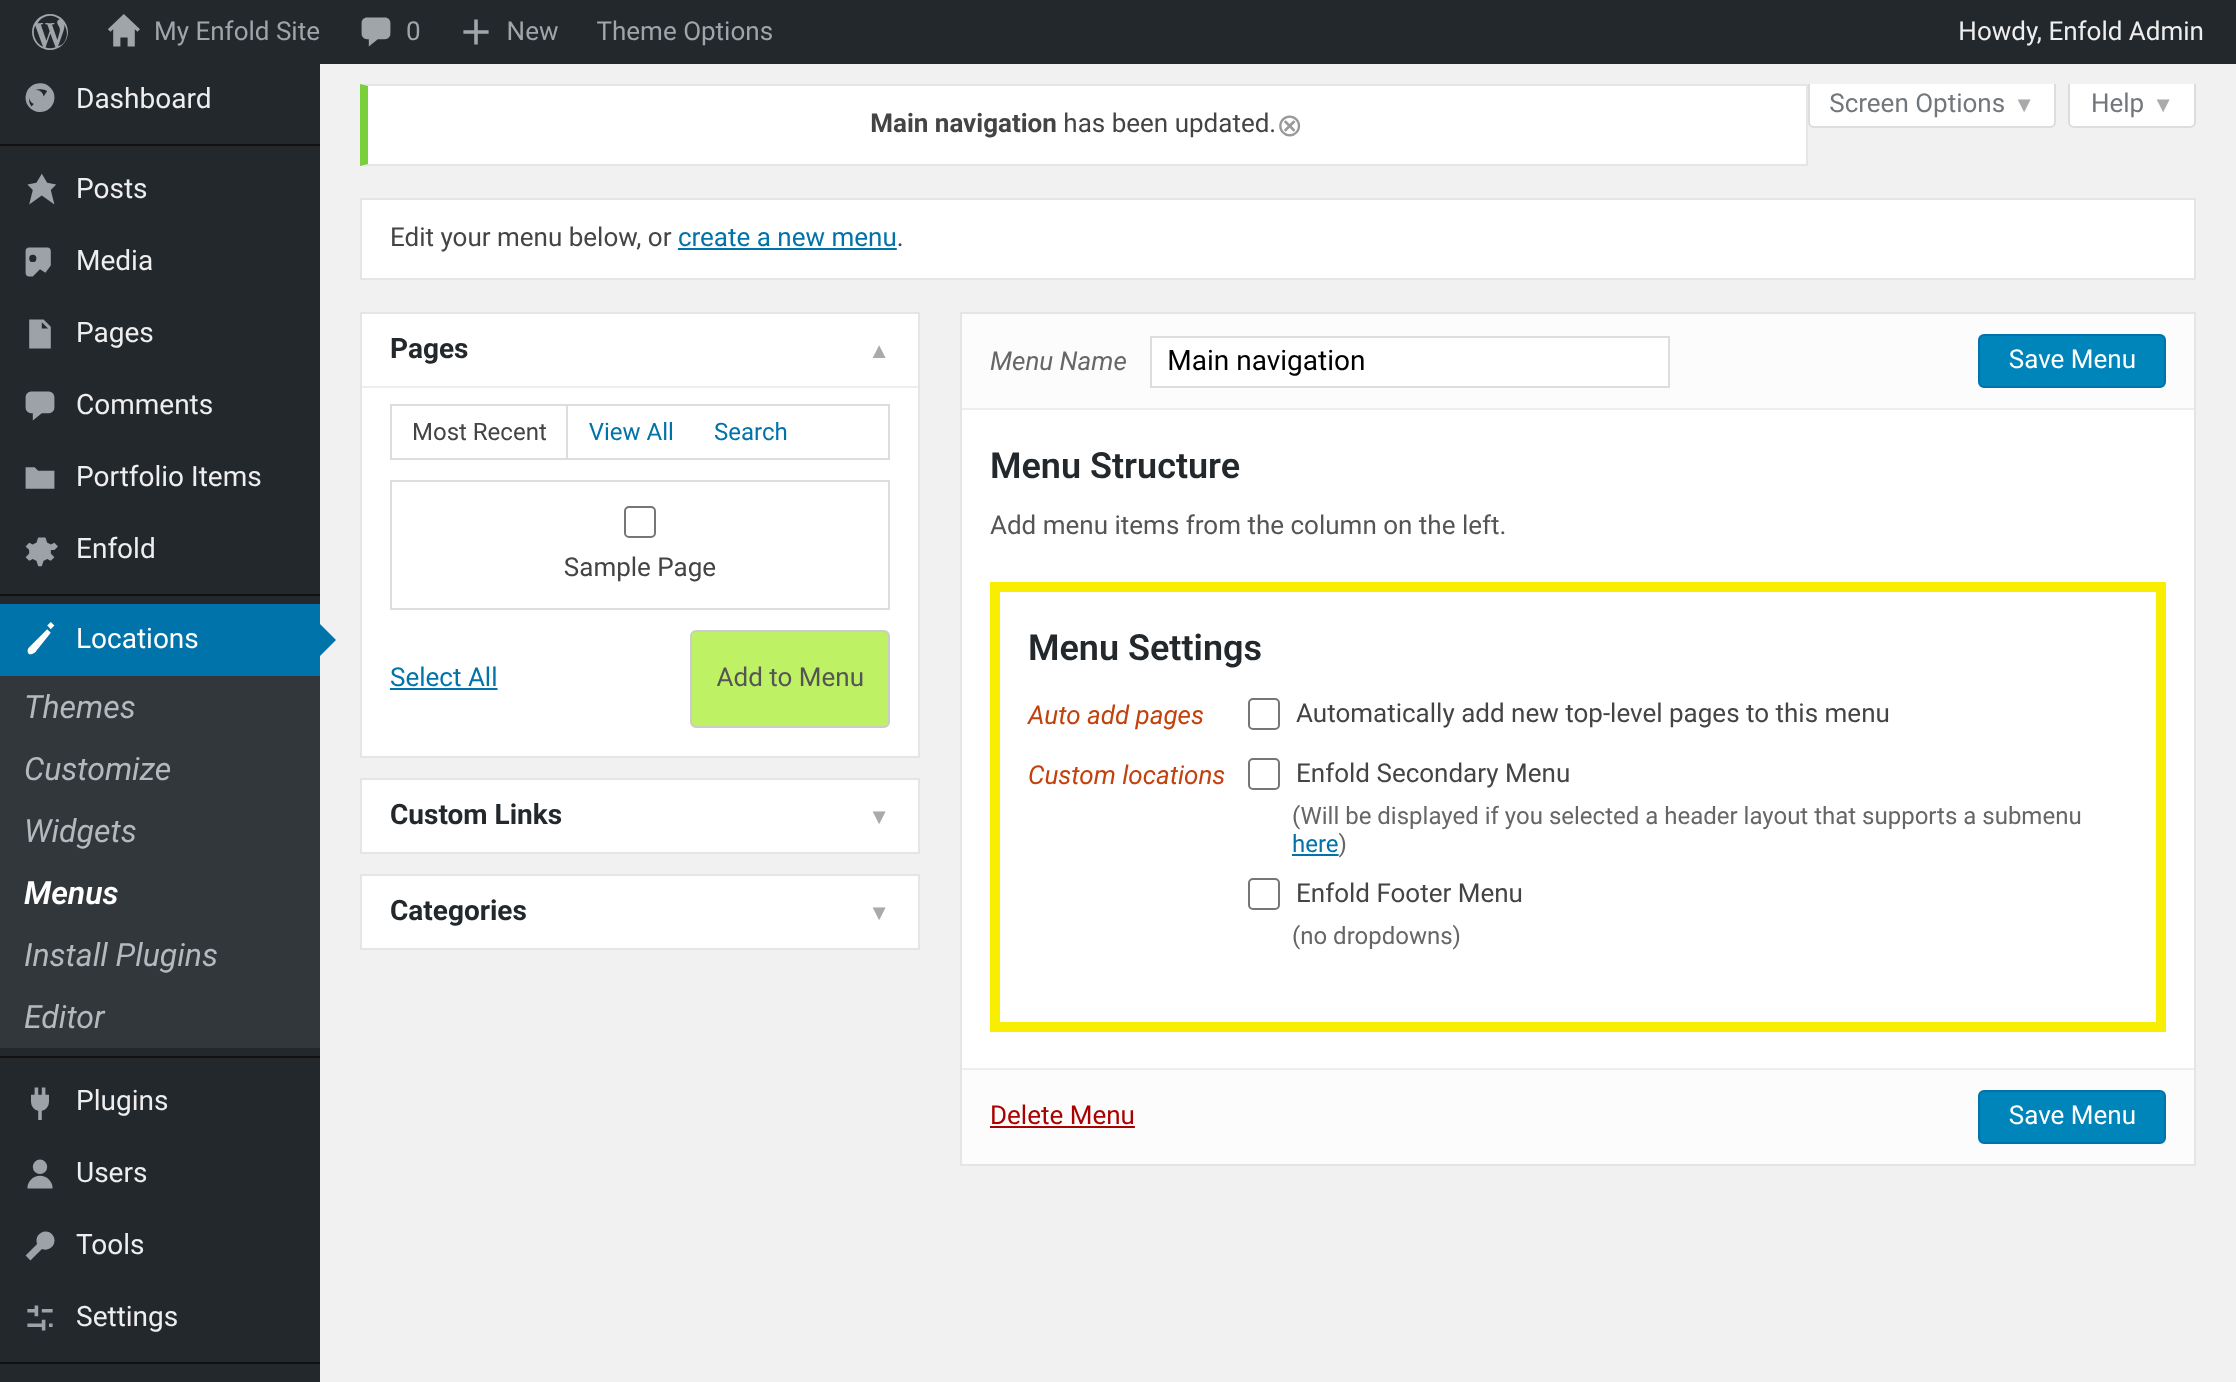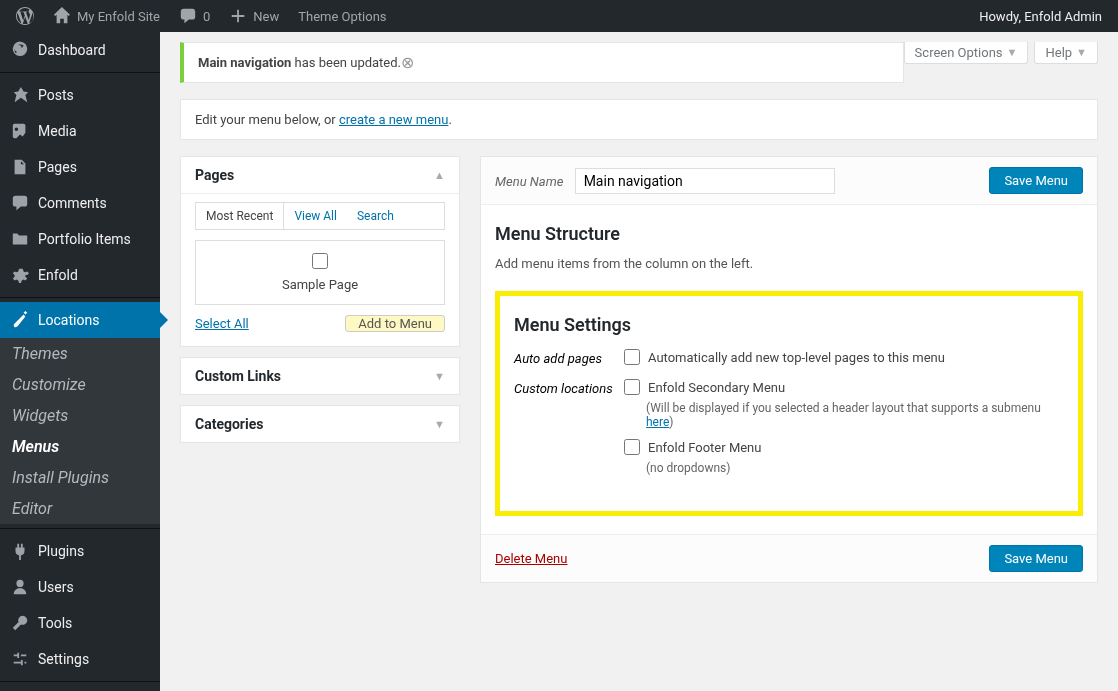--- a/index.html
+++ b/index.html
@@ -29,55 +29,55 @@
     
     .main { flex: 1; padding: 10px 20px 40px 20px; }
     .top-buttons { float: right; display: flex; gap: 6px; }
     .screen-btn { background: #fff; border: 1px solid #ddd; padding: 3px 10px; font-size: 13px; color: #72777c; cursor: pointer; display: inline-flex; align-items: center; gap: 4px; border-top: none; border-bottom-left-radius: 3px; border-bottom-right-radius: 3px;}
     
     .tabs { display: flex; clear: both; margin-top: 8px;}
     .tab { padding: 10px 16px; background: #f1f1f1; border: 1px solid #ccc; border-bottom: none; color: #555; cursor: pointer; font-size: 14px; font-weight: 600; margin-right: 0; }
     .tab.active { background: #fff; border-bottom: 1px solid #fff; margin-bottom: -1px; color: #222; }
     .tab:not(.active) { color: #666; }
     
-    .notice { background: #fff; border: 1px solid #e5e5e5; border-left: 4px solid #7ad03a; padding: 10px 14px; margin-top: 0; display: flex; justify-content: flex-start; align-items: center;}
+    .notice { background: #fff; border: 1px solid #e5e5e5; border-left: 4px solid #7ad03a; padding: 10px 14px; margin-top: 0; display: flex; justify-content: center; align-items: center;}
     .notice .dismiss { color: #999; cursor: pointer; font-size: 16px; }
     
     .info-panel { background: #fff; border: 1px solid #e5e5e5; padding: 12px 14px; margin-top: 16px; }
     .info-panel a { color: #0073aa; text-decoration: underline; }
     
     .menu-frame { display: flex; gap: 20px; margin-top: 16px; align-items: flex-start; }
     .left-col { width: 280px; }
     .accordion { border: 1px solid #e5e5e5; background: #fff; margin-bottom: 10px; }
     .accordion-header { padding: 10px 14px; font-weight: 700; font-size: 14px; cursor: pointer; display: flex; justify-content: space-between; align-items: center; color: #23282d;}
     .accordion-body { padding: 8px 14px 14px; border-top: 1px solid #eee; }
     .sub-tabs { display: flex; gap: 0; border: 1px solid #ddd; margin-bottom: 10px; font-size: 12px; }
     .sub-tab { padding: 6px 10px; color: #0073aa; cursor: pointer; }
     .sub-tab.active { background: #fff; color: #444; border-right: 1px solid #ddd; }
     .page-list { border: 1px solid #ddd; padding: 10px; margin-bottom: 10px; min-height: 40px; }
     .page-item { display: flex; align-items: center; gap: 8px; padding: 2px 0; flex-direction: column; }
     .accordion-footer { display: flex; justify-content: space-between; align-items: center; }
     .link-action { color: #0073aa; text-decoration: underline; cursor: pointer; font-size: 13px; }
-    .btn { background: #fef9c3; border: 1px solid #ccc; border-radius: 3px; padding: 0 12px; cursor: pointer; font-size: 13px; color: #555; }
+    .btn { background: #bef264; border: 1px solid #ccc; border-radius: 3px; padding: 16px 12px; cursor: pointer; font-size: 13px; color: #555; }
     .btn-primary { background: #0085ba; border: 1px solid #0073aa; color: #fff; font-weight: 400; padding: 5px 14px; }
     .caret { color: #aaa; font-size: 11px; }
     
     .right-col { flex: 1; border: 1px solid #e5e5e5; background: #fdfdfd; }
     .menu-header, .menu-footer { background: #fcfcfc; border-bottom: 1px solid #eee; padding: 10px 14px; display: flex; justify-content: space-between; align-items: center; }
     .menu-footer { border-top: 1px solid #eee; border-bottom: none; }
     .menu-header label { font-style: italic; color: #666; margin-right: 8px; font-size: 13px; }
     .menu-header input[type=text] { border: 1px solid #ddd; padding: 4px 8px; width: 260px; font-size: 14px; }
     .menu-body { padding: 18px 14px; background: #fff; }
     .menu-body h3 { font-size: 18px; font-weight: 600; margin-bottom: 12px; color: #23282d; }
     .menu-body p { color: #555; margin-bottom: 20px; }
     
     .menu-settings { border: 5px solid #f9ee02; padding: 18px 14px; margin-top: 10px; }
     .menu-settings h3 { margin-bottom: 14px; }
     .settings-row { display: flex; margin-bottom: 8px; align-items: flex-start; }
-    .settings-label { width: 110px; font-style: italic; color: #000000; font-size: 13px; padding-top: 2px; }
+    .settings-label { width: 110px; font-style: italic; color: #c2410c; font-size: 13px; padding-top: 2px; }
     .settings-content { flex: 1; }
     .check-line { display: flex; align-items: center; gap: 8px; margin-bottom: 6px; }
     .check-note { font-size: 12px; color: #666; margin-left: 22px; margin-bottom: 10px; }
     .check-note a { color: #0073aa; text-decoration: underline; }
     .delete-link { color: #a00; text-decoration: underline; cursor: pointer; }
     
     input[type=checkbox] { width: 16px; height: 16px; border: 1px solid #b4b9be; cursor: pointer; }
     
     .arrow-indicator { position: absolute; right: -8px; top: 50%; transform: translateY(-50%); width: 0; height: 0; border-top: 8px solid transparent; border-bottom: 8px solid transparent; border-left: 8px solid #0073aa; }
     .sidebar-item.active { position: relative; }

